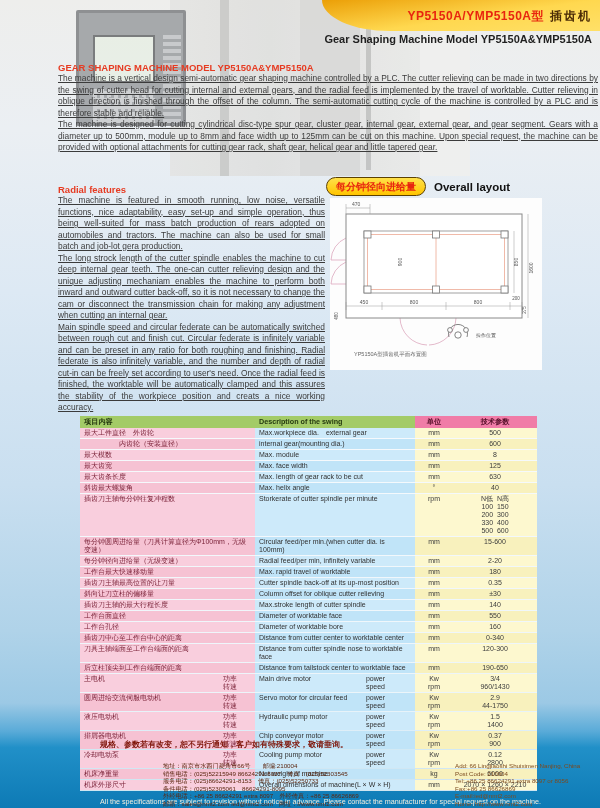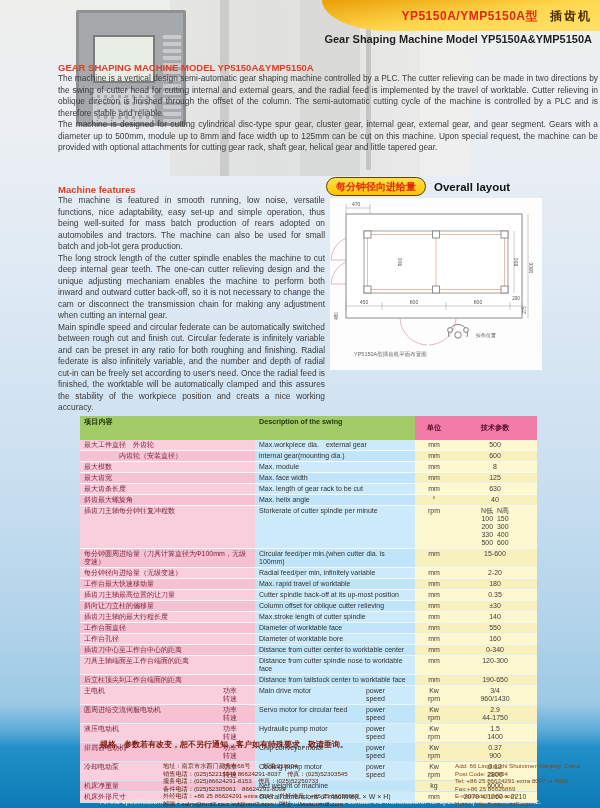--- a/index.html
+++ b/index.html
@@ -21,48 +21,48 @@
     background-image:repeating-linear-gradient(0deg,#c0c2c4 0 4px,rgba(0,0,0,0) 4px 7px);}
   .ph-col{left:150px;top:0;width:9px;height:176px;background:#c4c4c2;}
   .ph-col2{left:230px;top:0;width:60px;height:176px;background:#d6d6d4;}
   .ph-pole{left:296px;top:10px;width:5px;height:160px;background:#bcbcba;}
   
   #banner{left:322px;top:0;width:278px;height:31px;z-index:5;
     background:linear-gradient(172deg,#eb9f07,#ffd84f 55%,#ffe068);
     border-bottom-left-radius:70px 32px;}
   #title{right:8px;top:8px;z-index:6;font-weight:bold;font-size:12px;letter-spacing:.5px;white-space:nowrap;}
   #title .model{color:#e8250f;margin-top:32px;}
-  #title .name{color:#4a2a06;margin-left:12px;letter-spacing:2px;}
+  #title .name{color:#4a2a06;margin-left:6px;letter-spacing:2px;}
   #subtitle{right:8px;top:33px;z-index:6;font-weight:bold;font-size:11px;color:#1f1f1f;white-space:nowrap;}
   
   .red-head{color:#e63b22;font-weight:bold;font-size:9.5px;z-index:8;}
   #intro-head{left:58px;top:62px;}
   #intro{left:58px;top:73px;width:540px;z-index:8;}
-  .body-txt{font-size:8.4px;line-height:11.5px;text-align:justify;color:#3b3b3b;margin:0;}
+  .body-txt{font-size:8.4px;line-height:11.5px;text-align:justify;color:#3b3b3b;margin:0;text-decoration:underline;}
   
   #feat-head{left:58px;top:184px;}
   #features{left:58px;top:195px;width:267px;z-index:8;}
   
   .badge-row{display:flex;align-items:center;z-index:8;}
   .badge{background:linear-gradient(#ffe14a,#ffc400);border:1.5px solid #5d4100;border-radius:10px;
     color:#e8250f;font-weight:bold;font-size:10px;padding:1.5px 9px;white-space:nowrap;}
   .badge-label{font-weight:bold;font-size:11.5px;color:#111;margin-left:8px;white-space:nowrap;}
   #layout-badge-row{left:326px;top:177px;}
   #specs-badge-row{left:58px;top:396px;}
   
   #layout-panel{left:330px;top:198px;width:212px;height:172px;background:#fdfdfd;z-index:7;}
   #layout-caption{left:24px;top:153px;font-size:5.5px;color:#666;position:absolute;}
   .dim{font-size:5px;fill:#555;}
   .dim-sm{font-size:4.5px;fill:#555;}
   
   #spec-table{left:80px;top:416px;width:457px;z-index:8;}
   .spec-head{display:grid;grid-template-columns:175px 160px 38px 84px;}
   .spec-head div{font-size:7.2px;font-weight:bold;padding:2px 4px;line-height:8px;}
   .h12{background:#a3cb67;color:#263a10;}
-  .h34{background:#f07ca7;color:#57102a;text-align:center;padding:8px 1px!important;}
+  .h34{background:#f07ca7;color:#57102a;text-align:center;padding:2px 1px!important;}
   .spec-row{display:grid;grid-template-columns:175px 160px 38px 84px;border-bottom:1px solid rgba(255,255,255,.8);}
   .sc{font-size:7px;line-height:8px;padding:1px 4px;white-space:pre-wrap;}
   .c1{color:#7b2339;}
   .c2{color:#313131;}
   .c3,.c4{text-align:center;color:#3c3c3c;padding-left:1px;padding-right:1px;}
   .even .c1{background:#f9cedd}.even .c2{background:#cdeafa}.even .c3,.even .c4{background:#fdf8cf}
   .odd  .c1{background:#f6c2d3}.odd  .c2{background:#c0e4f8}.odd  .c3,.odd  .c4{background:#f8f1bd}
   .flexc{display:flex;justify-content:space-between;}
   .sub{white-space:pre-line;text-align:left;}
   .sub1{margin-right:14px;}
@@ -97,21 +97,21 @@
     <span class="model">YP5150A/YMP5150A型</span><span class="name">插齿机</span>
   </div>
   <div id="subtitle" class="abs">Gear Shaping Machine Model YP5150A&amp;YMP5150A</div>
 
   <div id="intro-head" class="abs red-head">GEAR SHAPING MACHINE MODEL YP5150A&amp;YMP5150A</div>
   <div id="intro" class="abs">
     <p class="body-txt">The machine is a vertical design semi-automatic gear shaping machine controlled by a PLC. The cutter relieving can be made in two directions by the swing of cutter head for cutting internal and external gears, and the radial feed is implemented by the travel of worktable. Cutter relieving in oblique direction is finished through the offset of the column. The semi-automatic cutting cycle of the machine is controlled by a PLC and is therefore stable and reliable.</p>
     <p class="body-txt">The machine is designed for cutting cylindrical disc-type spur gear, cluster gear, internal gear, external gear, and gear segment. Gears with a diameter up to 500mm, module up to 8mm and face width up to 125mm can be cut on this machine. Upon special request, the machine can be provided with optional attachments for cutting gear rack, shaft gear, helical gear and little tapered gear.</p>
   </div>
 
-  <div id="feat-head" class="abs red-head">Machine features</div>
+  <div id="feat-head" class="abs red-head">Radial features</div>
   <div id="features" class="abs">
     <p class="body-txt">The machine is featured in smooth running, low noise, versatile functions, nice adaptability, easy set-up and simple operation, thus being well-suited for mass batch production of rears adopted on automobiles and tractors. The machine can also be used for small batch and job-lot gera production.</p>
     <p class="body-txt">The long strock length of the cutter spindle enables the machine to cut deep internal gear teeth. The one-can cutter relieving design and the unique adjusting mechaniam enables the machine to perform both inward and outward cutter back-off, so it is not necessary to change the cam or disconnect the transmission chain for making any adjustment when cutting an internal gear.</p>
     <p class="body-txt">Main spindle speed and circular federate can be automatically switched between rough cut and finish cut. Circular federate is infinitely variable and can be preset in any ratio for both roughing and finishing. Radial federate is also infinitely variable, and the number and depth of radial cut-in can be freely set according to user's need. Once the radial feed is finished, the worktable will be automatically clamped and this assures the stability of the workpiece position and creats a nice working accuracy.</p>
   </div>
 
   <div id="layout-badge-row" class="abs badge-row">
     <span class="badge">每分钟径向进给量</span>
     <span class="badge-label">Overall layout</span>
   </div>

